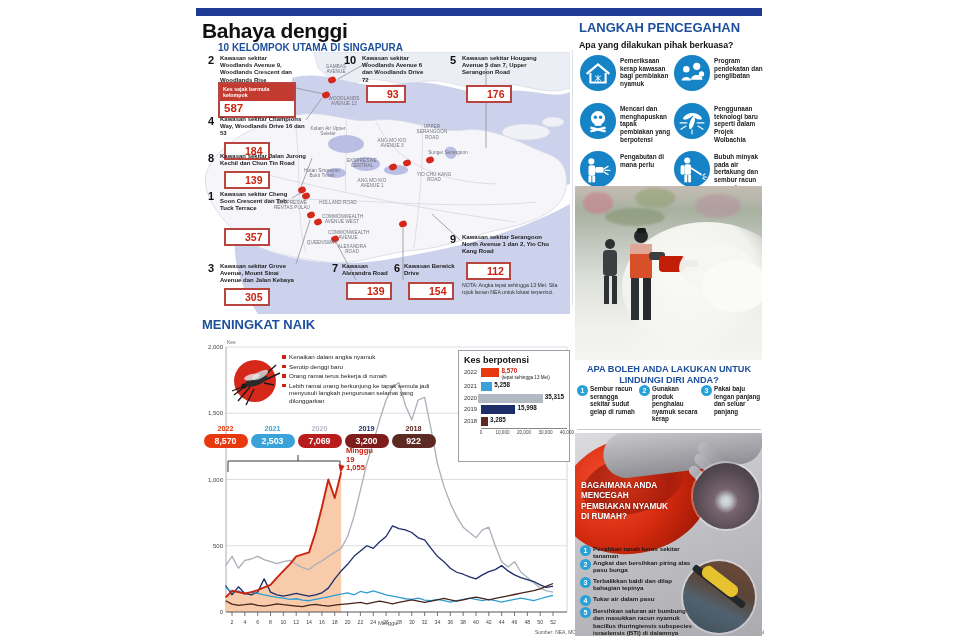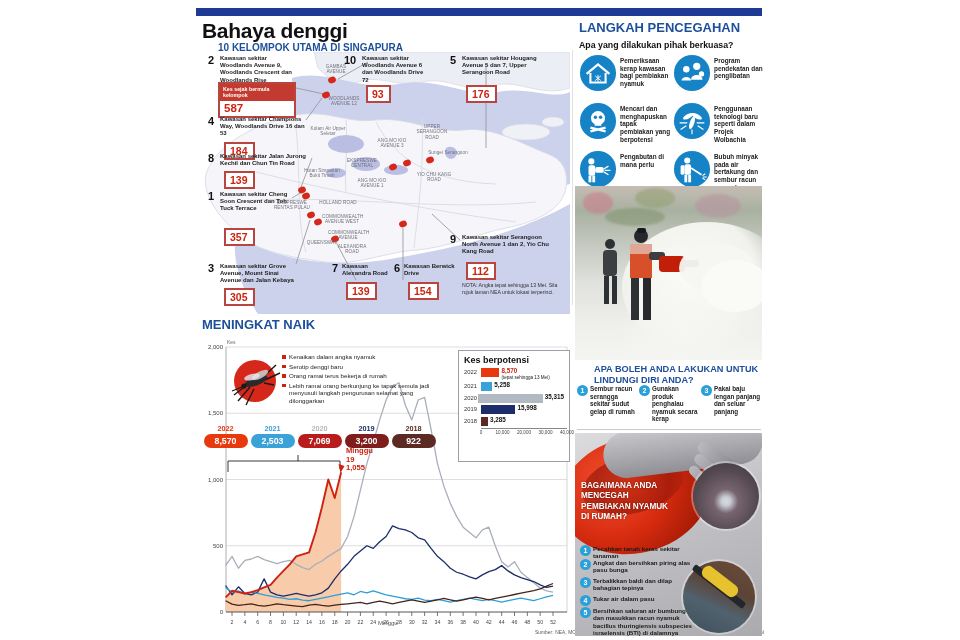--- a/index.html
+++ b/index.html
@@ -9,21 +9,21 @@
   .topbar{position:absolute;left:0;top:8px;width:566px;height:8px;background:#1e3a94;}
   .title{position:absolute;left:6px;top:19px;font-size:21px;font-weight:bold;color:#111;letter-spacing:-0.3px;}
   .sec-head{position:absolute;font-weight:bold;color:#1d4f9b;}
   .map-head{left:22px;top:42px;font-size:10px;}
   .chart-head{left:6px;top:317px;font-size:13px;}
   .map{position:absolute;left:0;top:52px;width:374px;height:262px;}
   .map svg{position:absolute;left:0;top:0;}
   .maplabel{position:absolute;font-size:4.6px;color:#70707c;text-align:center;line-height:1.15;letter-spacing:0.1px;}
   .cnum{position:absolute;font-size:11px;font-weight:bold;color:#111;}
   .ctext{position:absolute;font-size:6px;color:#222;line-height:1.2;font-weight:bold;}
-  .cbox{position:absolute;border:2px solid #b8453f;background:#fff;font-size:10.5px;font-weight:bold;color:#cc2310;padding:1px 5px 1px 4px;}
+  .cbox{position:absolute;border:2px solid #b8453f;background:#fff;font-size:10.5px;font-weight:bold;color:#cc2310;padding:1px 5px 1px 19px;}
   .cbox-special{position:absolute;border:2px solid #b8453f;background:#fff;width:74px;}
   .cbox-special .hdr{background:#c23a30;color:#fff;font-size:5.3px;font-weight:bold;padding:2px 3px;line-height:1.2;}
   .cbox-special .val{font-size:11.5px;font-weight:bold;color:#cc2310;padding:1px 4px 2px;}
   .nota{position:absolute;font-size:5.2px;color:#333;line-height:1.25;width:96px;}
   .chart-svg{position:absolute;left:0;top:338px;}
   .factors{position:absolute;left:34px;top:349px;width:228px;}
   .factors-title{font-size:8.6px;font-weight:bold;color:#111;line-height:1.15;}
   .factors-row{display:flex;margin-top:2px;}
   .factors ul{margin:2px 0 0 0;padding:0;list-style:none;width:162px;}
   .factors li{font-size:6.2px;color:#222;line-height:1.22;padding-left:7px;position:relative;margin-bottom:2px;}
@@ -49,21 +49,21 @@
   
   .rp-head{position:absolute;left:383px;top:20px;font-size:13px;font-weight:bold;color:#1d4f9b;}
   .rp-sub{position:absolute;left:383px;top:40px;font-size:8.8px;font-weight:bold;color:#111;}
   .previtem{position:absolute;display:flex;width:92px;}
   .previtem .ic{flex:0 0 38px;}
   .previtem .tx{font-size:6.4px;color:#222;line-height:1.2;margin-left:3px;padding-top:3px;font-weight:bold;}
   .photo1{position:absolute;left:379px;top:186px;width:187px;height:174px;overflow:hidden;
     background:linear-gradient(180deg,#c5bcb4 0%,#a8b1a0 14%,#c2c6bd 32%,#dfe1dc 55%,#efefec 80%,#f4f4f1 100%);}
   .bloom{position:absolute;border-radius:50%;filter:blur(1px);}
   .smoke{position:absolute;border-radius:50%;}
-  .rp-head2{position:absolute;left:398px;top:364px;width:184px;font-size:9.2px;font-weight:bold;color:#1d4f9b;line-height:1.2;}
+  .rp-head2{position:absolute;left:381px;top:364px;width:184px;font-size:9.2px;font-weight:bold;color:#1d4f9b;line-height:1.2;text-align:center;}
   .protectitem{position:absolute;display:flex;width:60px;}
   .numcirc{flex:0 0 11px;width:11px;height:11px;border-radius:50%;background:#2aa0d8;color:#fff;font-size:7px;font-weight:bold;text-align:center;line-height:11px;}
   .protectitem .tx{font-size:6.3px;color:#222;line-height:1.2;margin-left:2px;font-weight:bold;}
   .divider{position:absolute;left:381px;top:429px;width:184px;border-top:1px solid #c9c9c9;}
   .photo2{position:absolute;left:379px;top:433px;width:187px;height:203px;overflow:hidden;
     background:linear-gradient(160deg,#dcdcde 0%,#c2c2c6 45%,#ababaf 100%);}
   .hand{position:absolute;left:28px;top:-8px;width:160px;height:46px;background:linear-gradient(180deg,#c8c8cc,#8f8f95);border-radius:24px;transform:rotate(-7deg);}
   .finger{position:absolute;background:linear-gradient(90deg,#b9b9bf,#84848a);border-radius:8px;}
   .pot{position:absolute;left:-16px;top:4px;width:152px;height:116px;border-radius:50%;transform:rotate(-14deg);
     background:radial-gradient(circle at 36% 34%, #f25030 0%, #d82c10 45%, #a51a05 78%, #7e1203 100%);}

